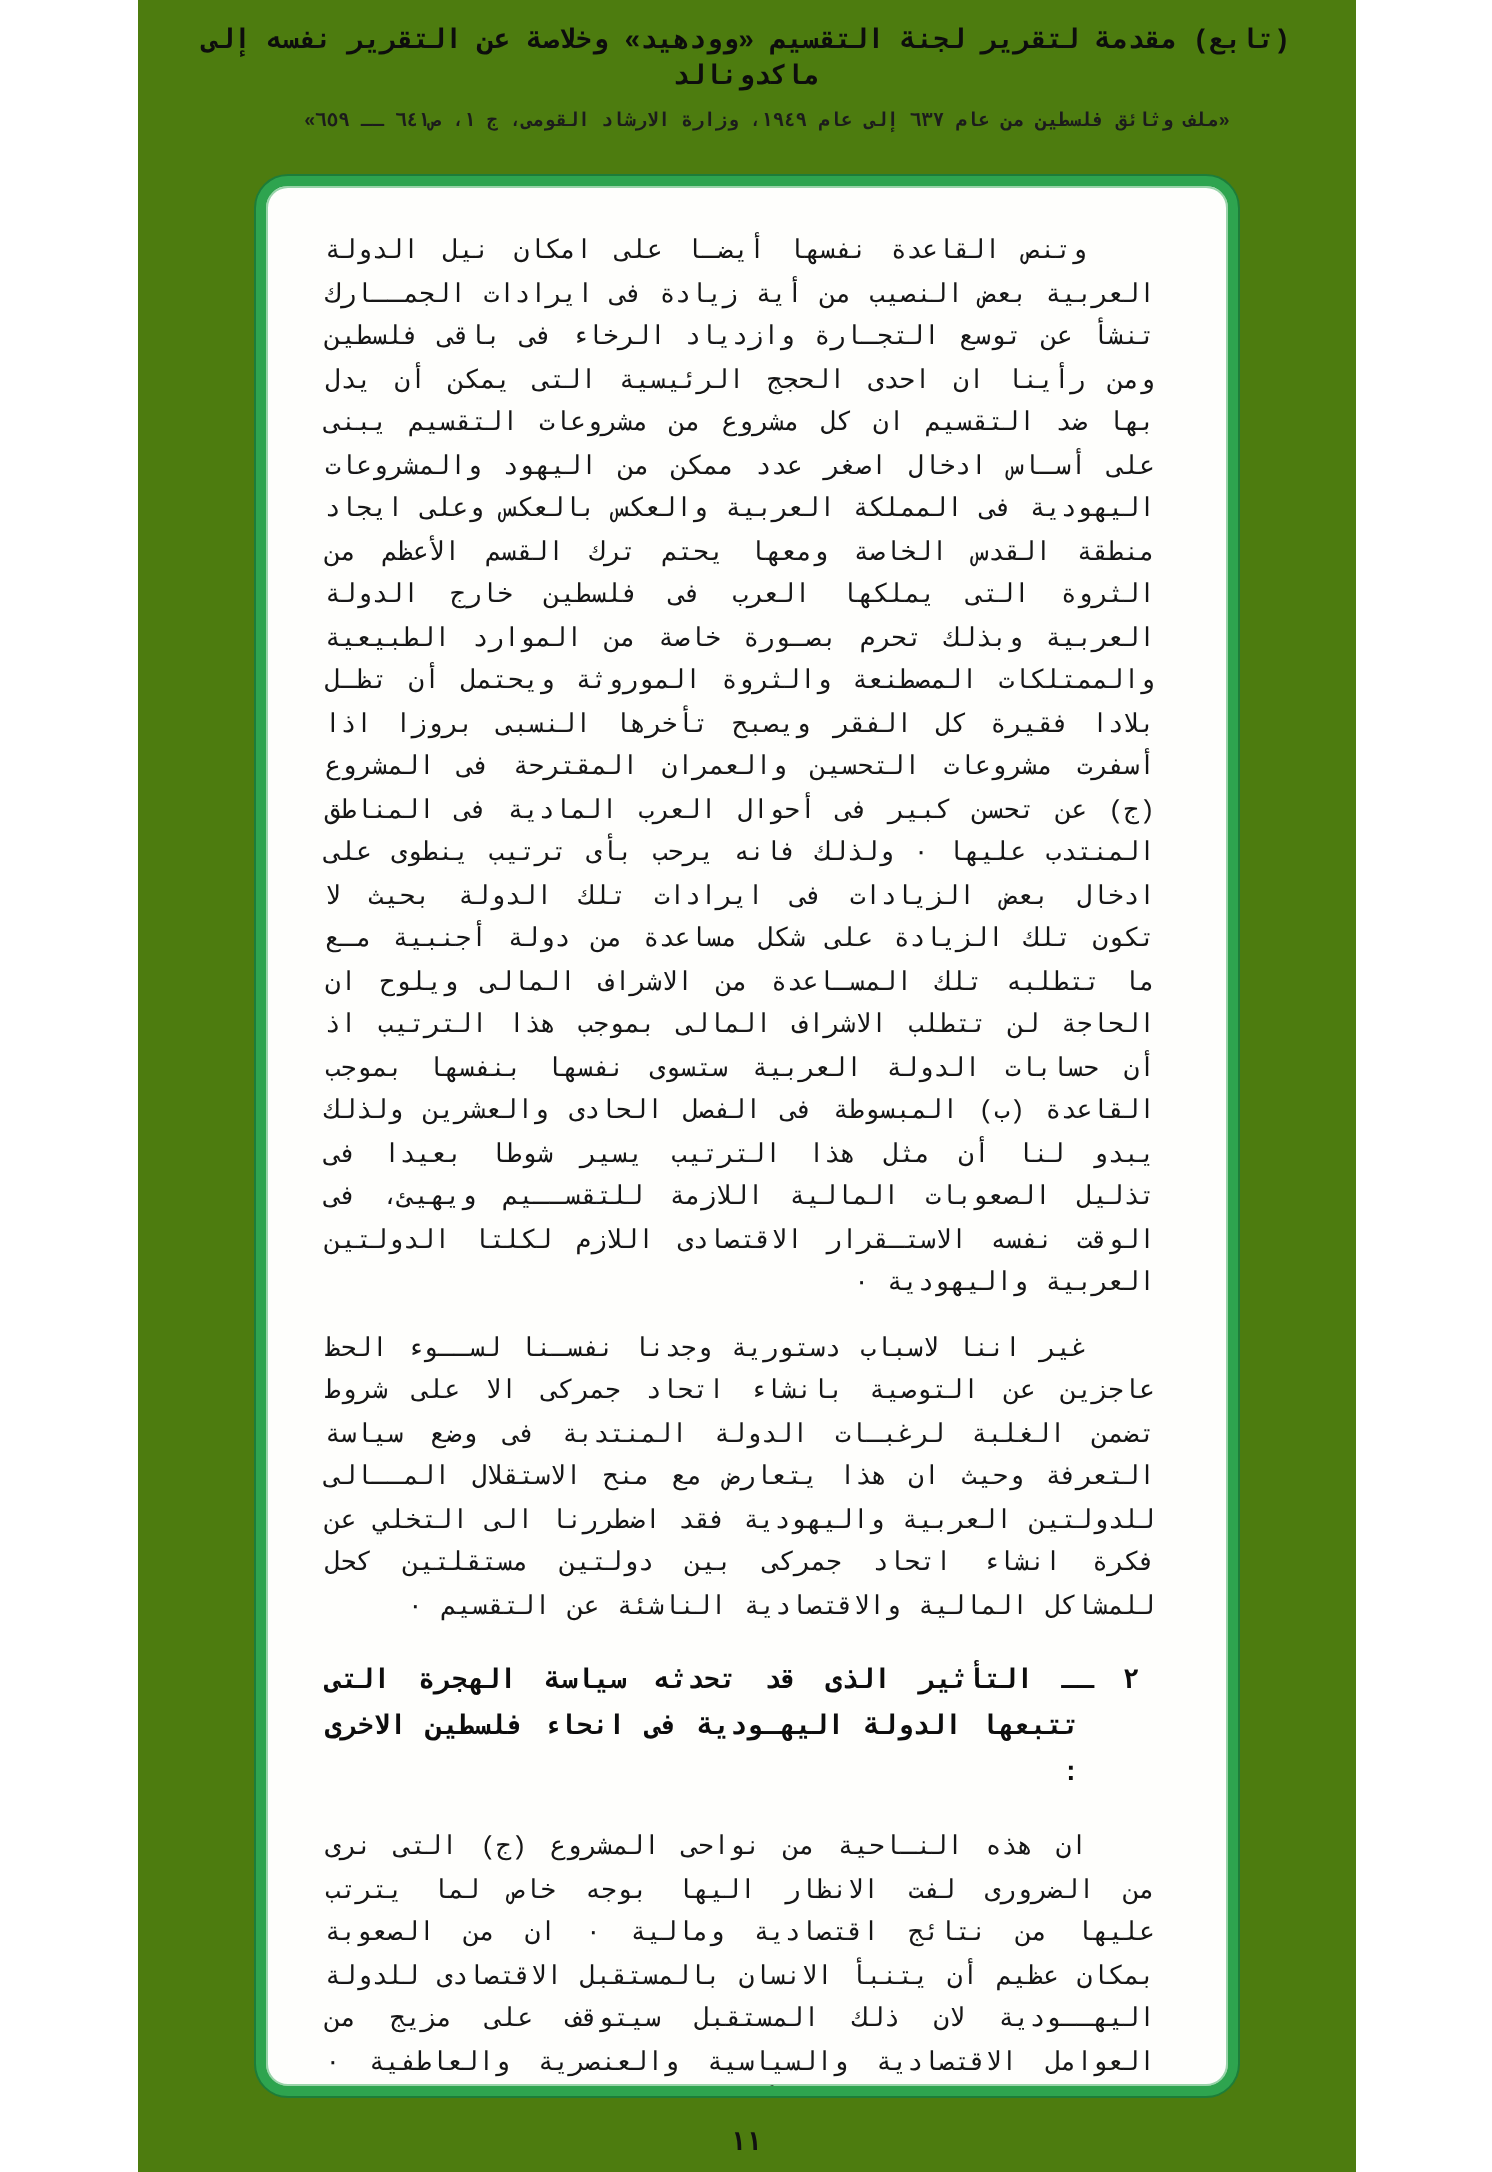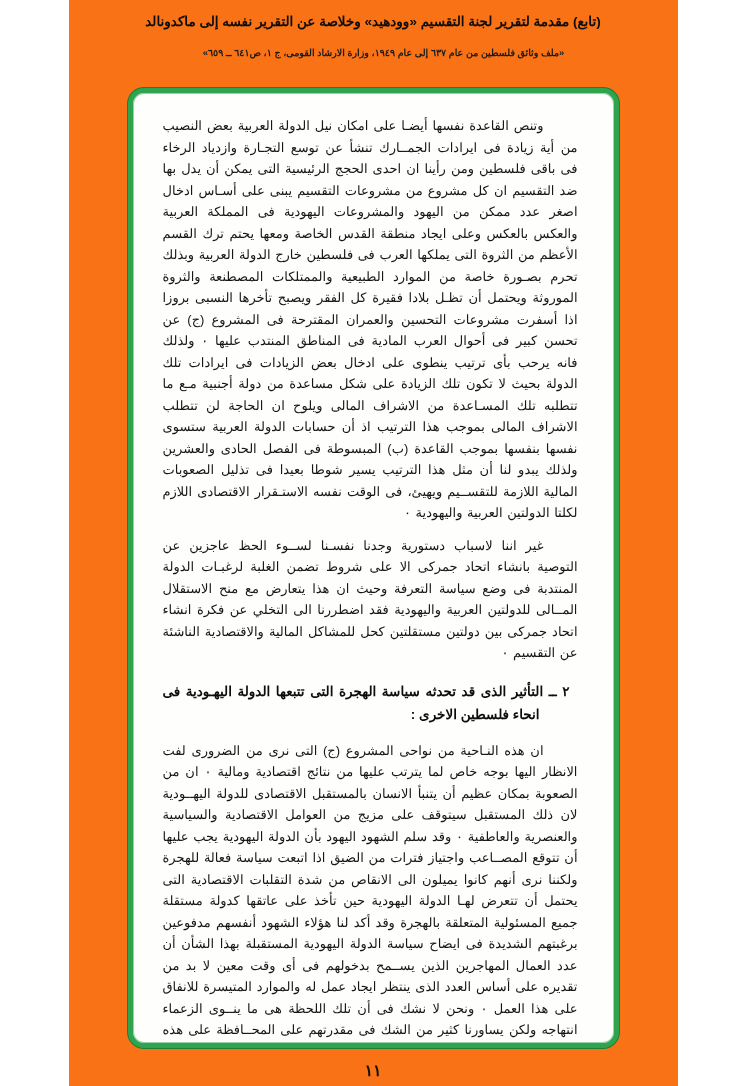--- a/index.html
+++ b/index.html
@@ -5,38 +5,38 @@
   html, body {
     margin: 0;
     padding: 0;
     background: #ffffff;
   }
   .page {
     position: relative;
     width: 609px;
     height: 1086px;
     margin: 0 auto;
-    background: #f97316;
+    background: #4d7c0f;
     overflow: hidden;
     direction: rtl;
-    font-family: Liberation Sans, sans-serif;
+    font-family: Liberation Mono, monospace;
     color: #1a1a1a;
   }
   .doc-header {
     padding-top: 13px;
     text-align: center;
   }
   .doc-title {
     font-size: 13.5px;
     font-weight: bold;
     color: #0d0d0d;
     line-height: 18px;
   }
   .doc-subtitle {
-    margin-top: 15px;
+    margin-top: 5px;
     font-size: 9.5px;
     font-weight: bold;
     color: #1c1c1c;
     line-height: 13px;
     padding-left: 21px;
   }
   .frame {
     position: absolute;
     top: 88px;
     left: 59px;
@@ -70,21 +70,21 @@
     text-align: justify;
   }
   .doc-footer {
     position: absolute;
     bottom: 6px;
     left: 0;
     right: 0;
     text-align: center;
   }
   .page-num {
-    font-size: 16px;
+    font-size: 13px;
     font-weight: bold;
     color: #111;
     letter-spacing: 2px;
   }
 </style>
 </head>
 <body>
 
 <div class="page">
 

